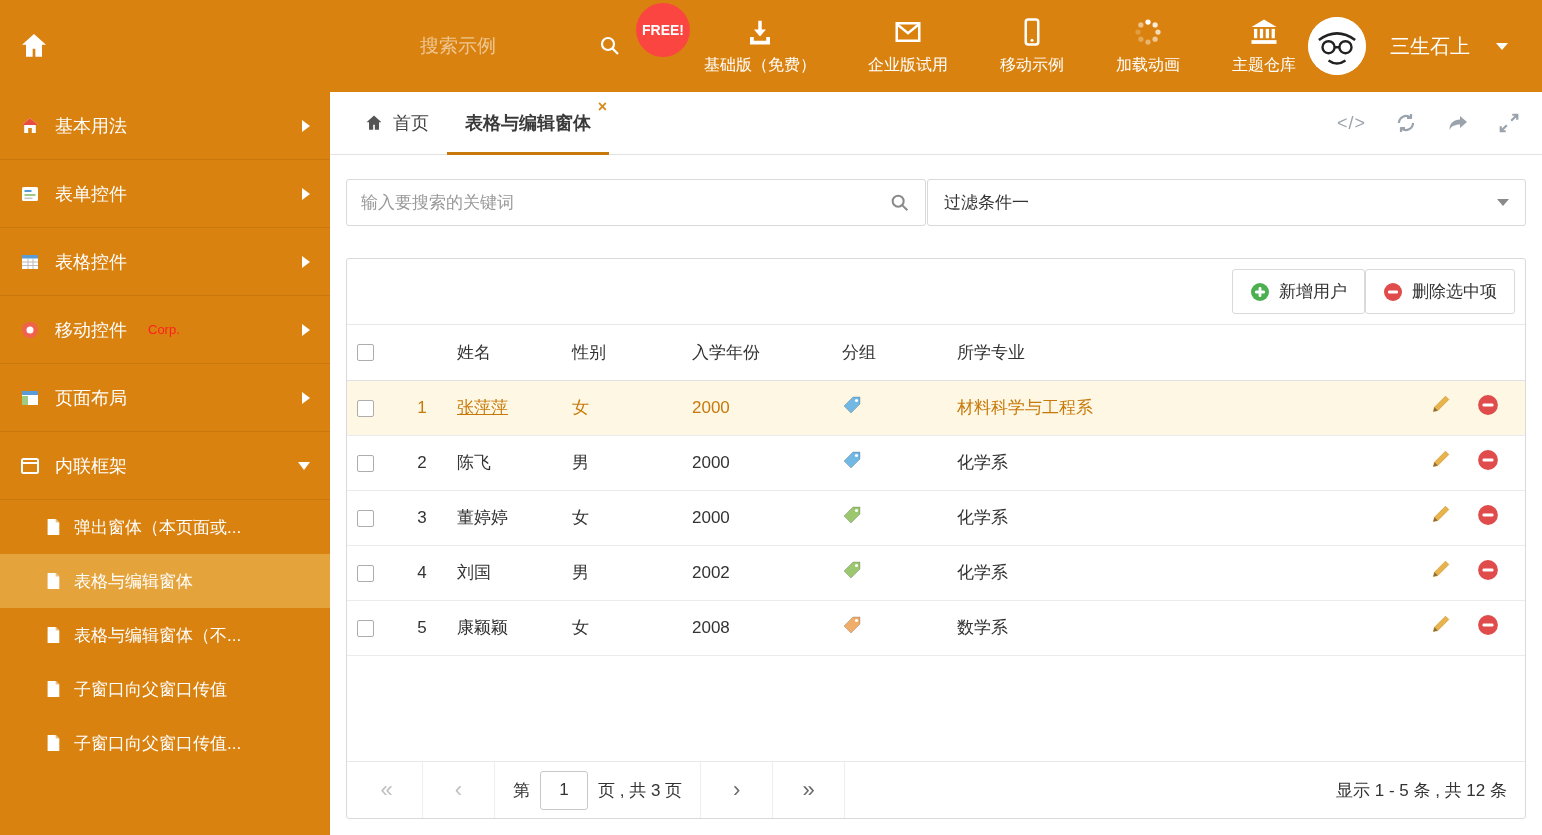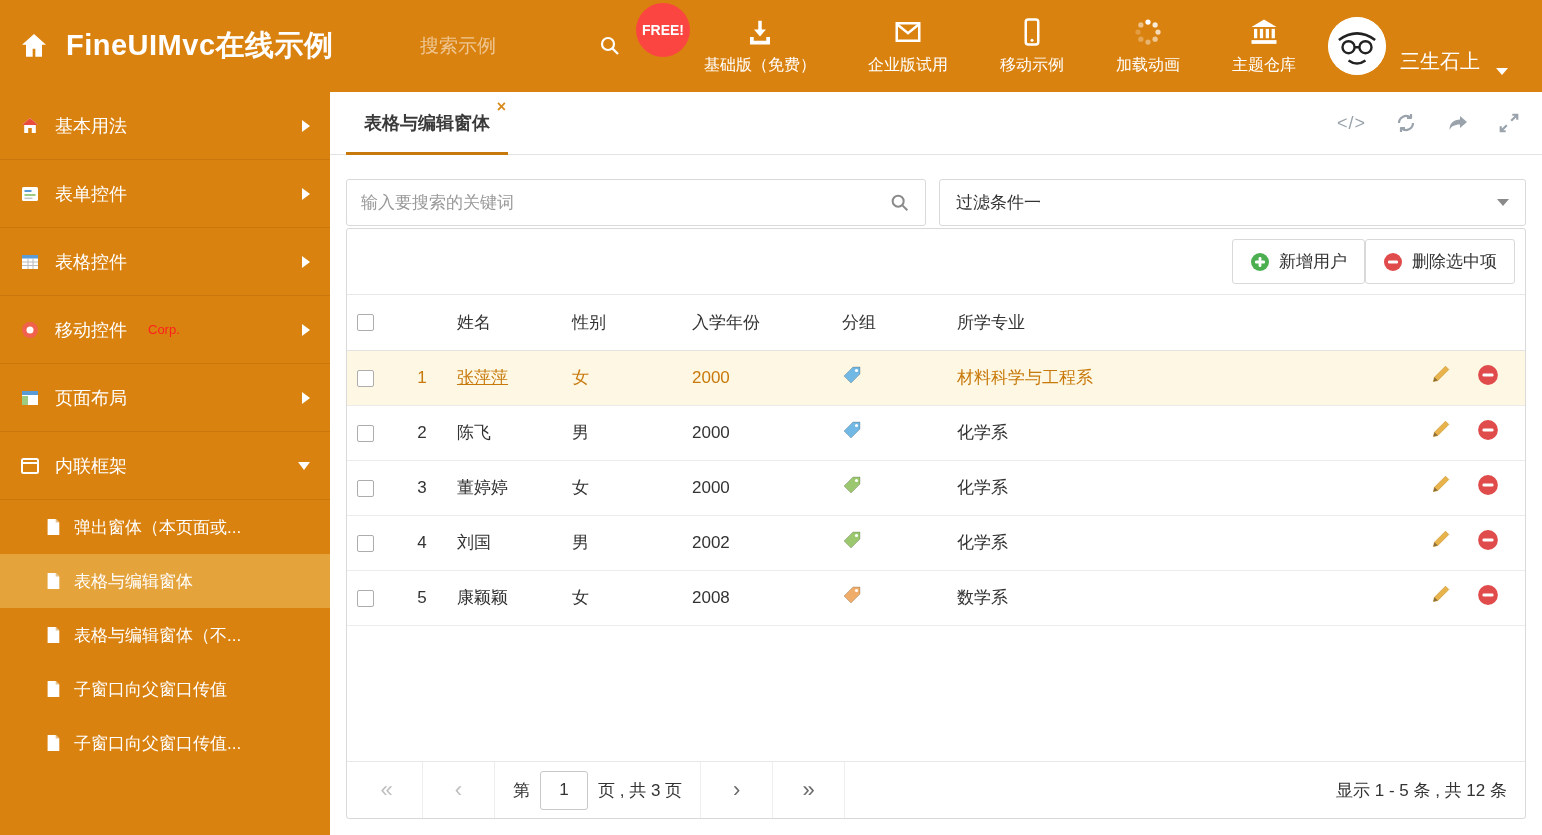--- a/index.html
+++ b/index.html
@@ -8,21 +8,21 @@
   
   .topbar { height:92px; background:#da820f; display:flex; align-items:center; color:#fff; position:relative; }
   .brand { display:flex; align-items:center; gap:16px; padding:0 18px; width:420px; flex:0 0 auto; }
   .brand-title { font-size:29px; font-weight:bold; letter-spacing:.5px; }
   .topbar-search { display:flex; align-items:center; gap:38px; width:220px; }
   .topbar-search input { background:transparent; border:none; outline:none; color:#fff; font-size:19px; width:140px; font-family:inherit; }
   .topbar-search input::placeholder { color:rgba(255,255,255,.55); }
   .topnav { display:flex; align-items:center; gap:52px; margin-left:64px; }
   .topnav-item { display:flex; flex-direction:column; align-items:center; gap:8px; font-size:16px; position:relative; cursor:pointer; }
   .free-badge { position:absolute; left:-68px; top:-14px; width:54px; height:54px; border-radius:50%; background:#fb4540; color:#fff; font-size:14px; font-weight:bold; display:flex; align-items:center; justify-content:center; z-index:3; }
-  .topbar-user { margin-left:auto; display:flex; align-items:flex-end; gap:14px; padding-right:34px; }
+  .topbar-user { margin-left:auto; display:flex; align-items:center; gap:24px; padding-right:34px; }
   .avatar { width:58px; height:58px; border-radius:50%; background:#fff; overflow:hidden; flex:0 0 auto; }
   .user-name { font-size:20px; }
   .caret-down-white { width:0; height:0; border-left:6px solid transparent; border-right:6px solid transparent; border-top:7px solid #fff; margin-left:2px; }
 
   
   .page-body { display:flex; height:743px; }
 
   
   .sidebar { width:330px; background:#da820f; color:#fff; flex:0 0 auto; overflow:hidden; }
   .side-item { height:68px; display:flex; align-items:center; gap:15px; padding:0 20px; font-size:18px; border-bottom:1px solid rgba(0,0,0,.08); cursor:pointer; }
@@ -40,21 +40,21 @@
   .tab { display:flex; align-items:center; gap:9px; padding:0 18px; font-size:18px; color:#444; position:relative; cursor:pointer; }
   .tab.active { font-weight:bold; color:#3a3a3a; }
   .tab.active::after { content:""; position:absolute; left:0; right:0; bottom:-1px; height:3px; background:#c8790b; }
   .tab-close { position:absolute; top:7px; right:2px; color:#d98a1c; font-size:16px; line-height:1; cursor:pointer; }
   .tab-actions { margin-left:auto; display:flex; align-items:center; gap:28px; color:#9aa3ab; padding-right:6px; }
   .tab-actions .code-glyph { font-size:18px; letter-spacing:1px; cursor:pointer; }
   .tab-actions svg { cursor:pointer; }
 
   .content { flex:1; display:flex; flex-direction:column; padding:24px 16px 16px; min-height:0; }
 
-  .filter-row { display:flex; gap:13px; margin-bottom:2px; }
+  .filter-row { display:flex; gap:1px; margin-bottom:32px; }
   .search-box { width:580px; height:47px; border:1px solid #d9d9d9; border-radius:3px; display:flex; align-items:center; padding:0 14px; }
   .search-box input { flex:1; border:none; outline:none; font-size:17px; color:#333; font-family:inherit; }
   .search-box input::placeholder { color:#999; }
   .dropdown { flex:1; height:47px; border:1px solid #d9d9d9; border-radius:3px; display:flex; align-items:center; padding:0 16px; font-size:17px; color:#333; cursor:pointer; }
   .caret-down-gray { margin-left:auto; width:0; height:0; border-left:6px solid transparent; border-right:6px solid transparent; border-top:7px solid #8a8a8a; }
 
   .grid-panel { flex:1; border:1px solid #d9d9d9; border-radius:3px; display:flex; flex-direction:column; min-height:0; }
   .toolbar { padding:10px; border-bottom:1px solid #e8e8e8; display:flex; }
   .btn { display:inline-flex; align-items:center; gap:9px; height:45px; padding:0 17px; border:1px solid #d9d9d9; border-radius:3px; background:#fff; font-size:17px; color:#333; cursor:pointer; font-family:inherit; }
   .btn-add { margin-left:auto; }
@@ -80,21 +80,20 @@
 </head>
 <body>
 
 <header class="topbar">
   <div class="brand">
     <span style="line-height:0">
       <svg width="32" height="32" viewBox="0 0 24 24">
           <path d="M12 3l9 8h-3v9h-5v-6h-2v6H6v-9H3z" fill="#fff"></path>
         </svg>
     </span>
-    <span class="brand-title">FineUIMvc在线示例</span>
   </div>
 
   <div class="topbar-search">
     <input type="text" placeholder="搜索示例" style="">
     <span style="line-height:0">
       <svg width="24" height="24" viewBox="0 0 24 24">
           <circle cx="10" cy="10" r="6" fill="none" stroke="#fff" stroke-width="2.2"></circle>
           <line x1="14.6" y1="14.6" x2="20" y2="20" stroke="#fff" stroke-width="2.2"></line>
         </svg>
     </span>
@@ -289,20 +288,28 @@
             <path d="M4 1h9l4 4v14H4z" fill="#fff"></path>
             <path d="M13 1v4h4z" fill="#e5c089"></path>
           </svg>
       </span>
       <span>子窗口向父窗口传值...</span>
     </div>
   </aside>
 
   <main class="main">
     <div class="tabbar">
+      <div class="tab">
+        <span style="line-height:0">
+          <svg width="20" height="20" viewBox="0 0 24 24">
+              <path d="M12 3l9 8h-3v9h-5v-6h-2v6H6v-9H3z" fill="#555"></path>
+            </svg>
+        </span>
+        <span>首页</span>
+      </div>
       <div class="tab active">
         <span>表格与编辑窗体</span>
         <span class="tab-close">×</span>
       </div>
       <div class="tab-actions">
         <span class="code-glyph">&lt;/&gt;</span>
         <span style="line-height:0">
           <svg width="24" height="24" viewBox="0 0 24 24" fill="none" stroke="#9aa3ab" stroke-width="2.2">
               <path d="M5 12a7 7 0 0 1 11.5-5.3"></path>
               <path d="M19 12a7 7 0 0 1-11.5 5.3"></path>

